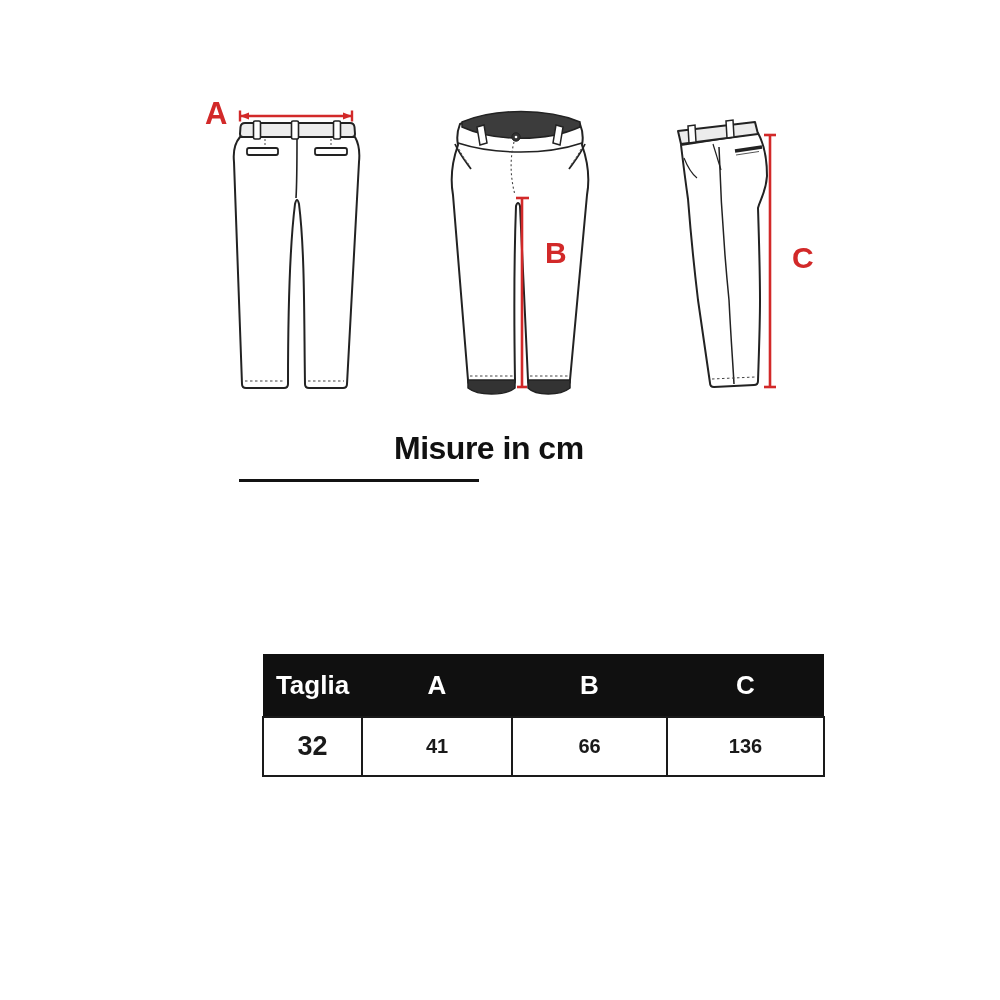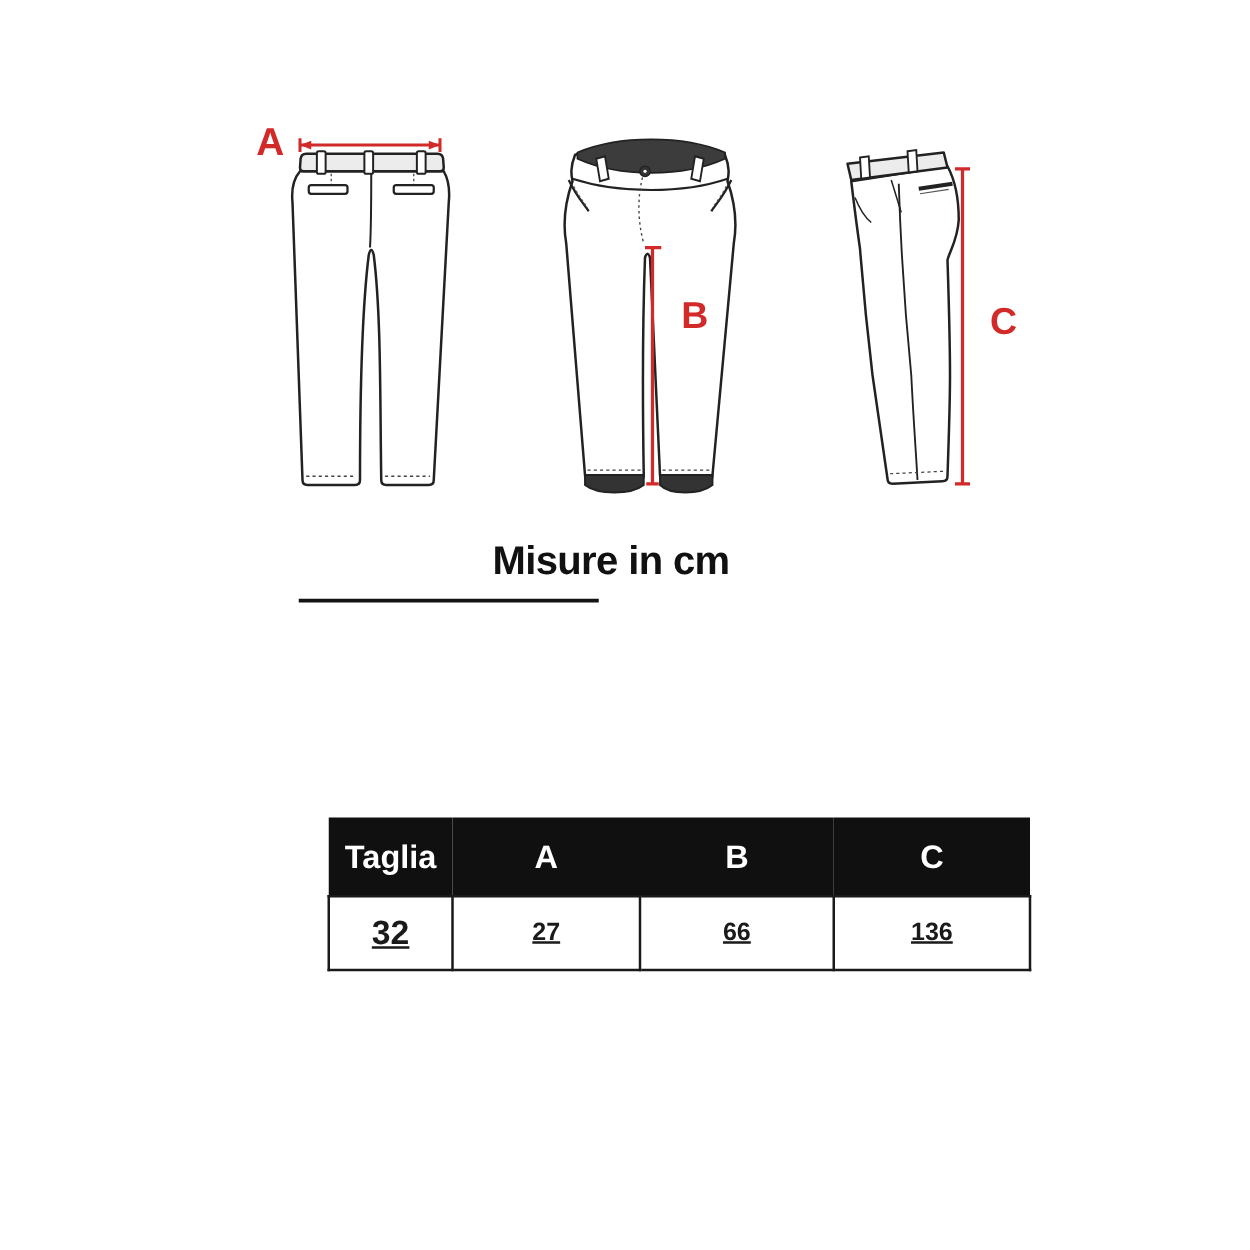--- a/index.html
+++ b/index.html
@@ -22,21 +22,21 @@
     position:absolute;left:262px;top:654px;width:561px;border-collapse:collapse;
     table-layout:fixed;
   }
   table.size-table th{
     background:#101010;color:#ffffff;font-weight:700;font-size:26px;
     height:62px;text-align:center;vertical-align:middle;border:0;padding:0;margin-left:20px;
   }
   table.size-table td{
     background:#ffffff;color:#1a1a1a;font-weight:700;font-size:20px;
     height:57px;text-align:center;vertical-align:middle;
-    border:2px solid #1a1a1a;padding:0;text-decoration:underline;
+    border:2px solid #1a1a1a;padding:0;
   }
   table.size-table td.size-col{font-size:27px;}
   svg{display:block;}
 </style>
 </head>
 <body>
 
 <div id="canvas">
 
   <svg class="abs" style="left:195px;top:92px" width="185" height="320" viewBox="0 0 185 320">
@@ -148,20 +148,20 @@
       <tr>
         <th>Taglia</th>
         <th>A</th>
         <th>B</th>
         <th>C</th>
       </tr>
     </thead>
     <tbody>
       <tr>
         <td class="size-col">32</td>
-        <td>27</td>
+        <td>41</td>
         <td>66</td>
         <td>136</td>
       </tr>
     </tbody>
   </table>
 
 </div>
 
 </body></html>

